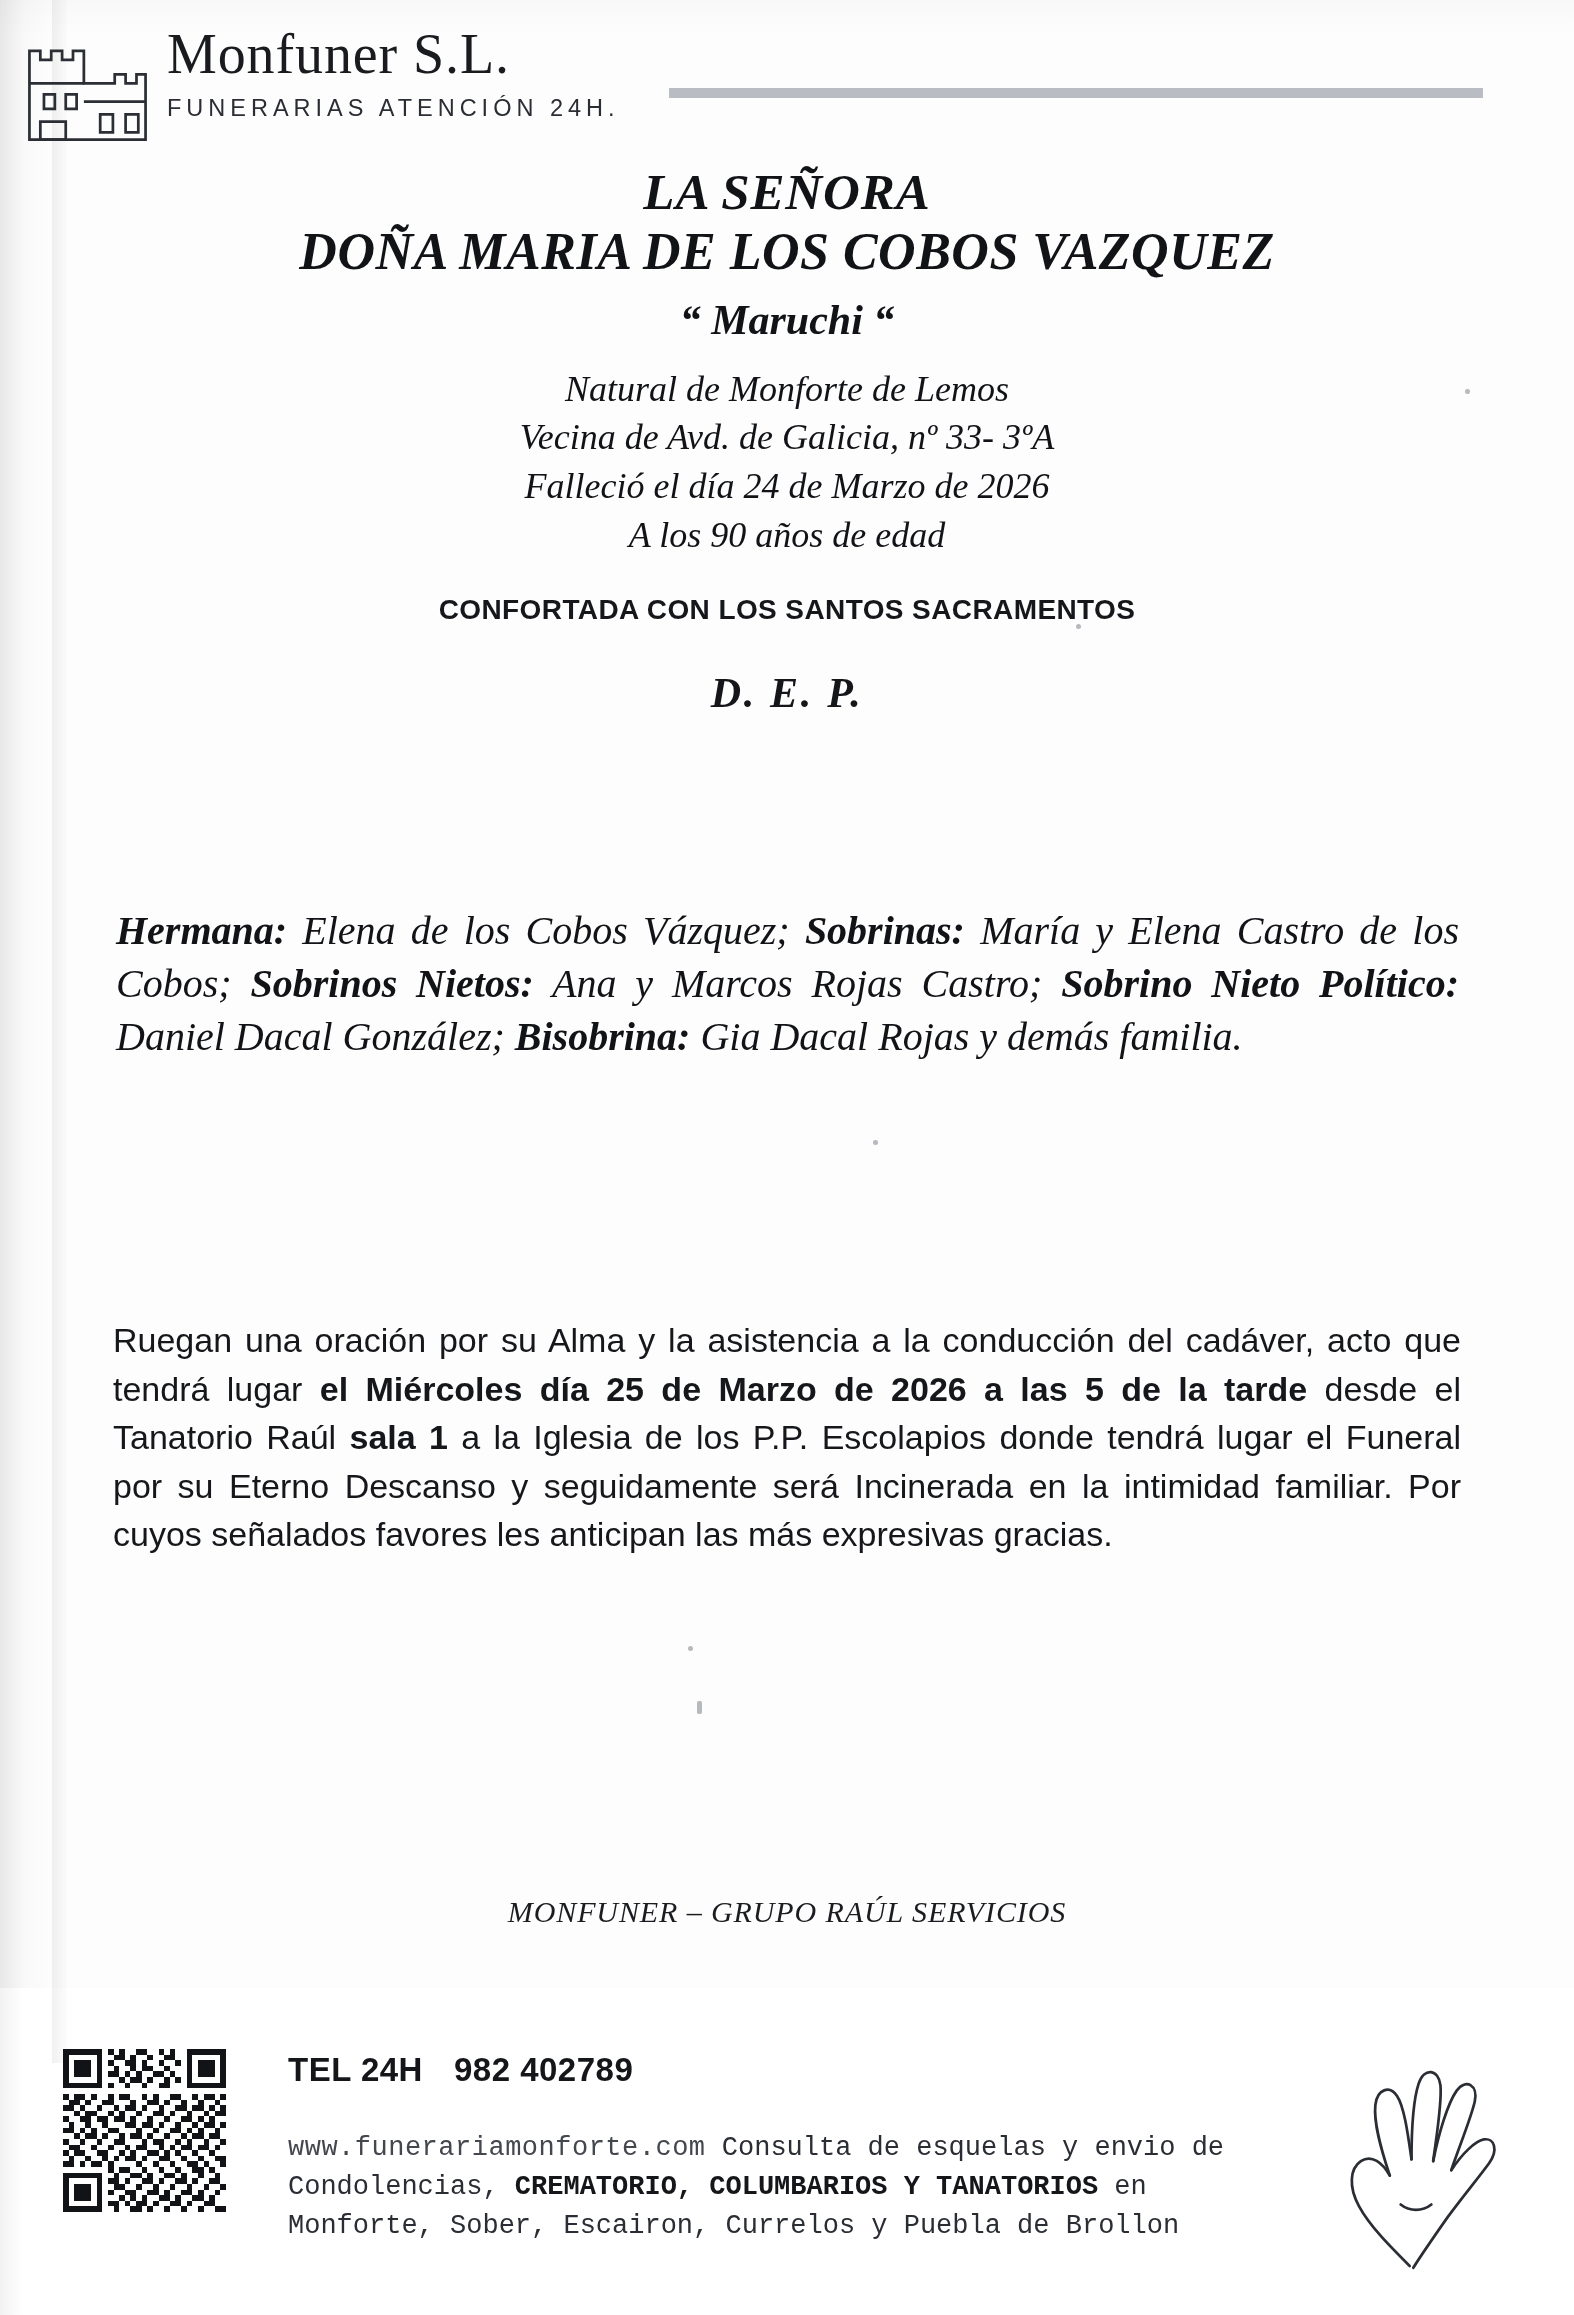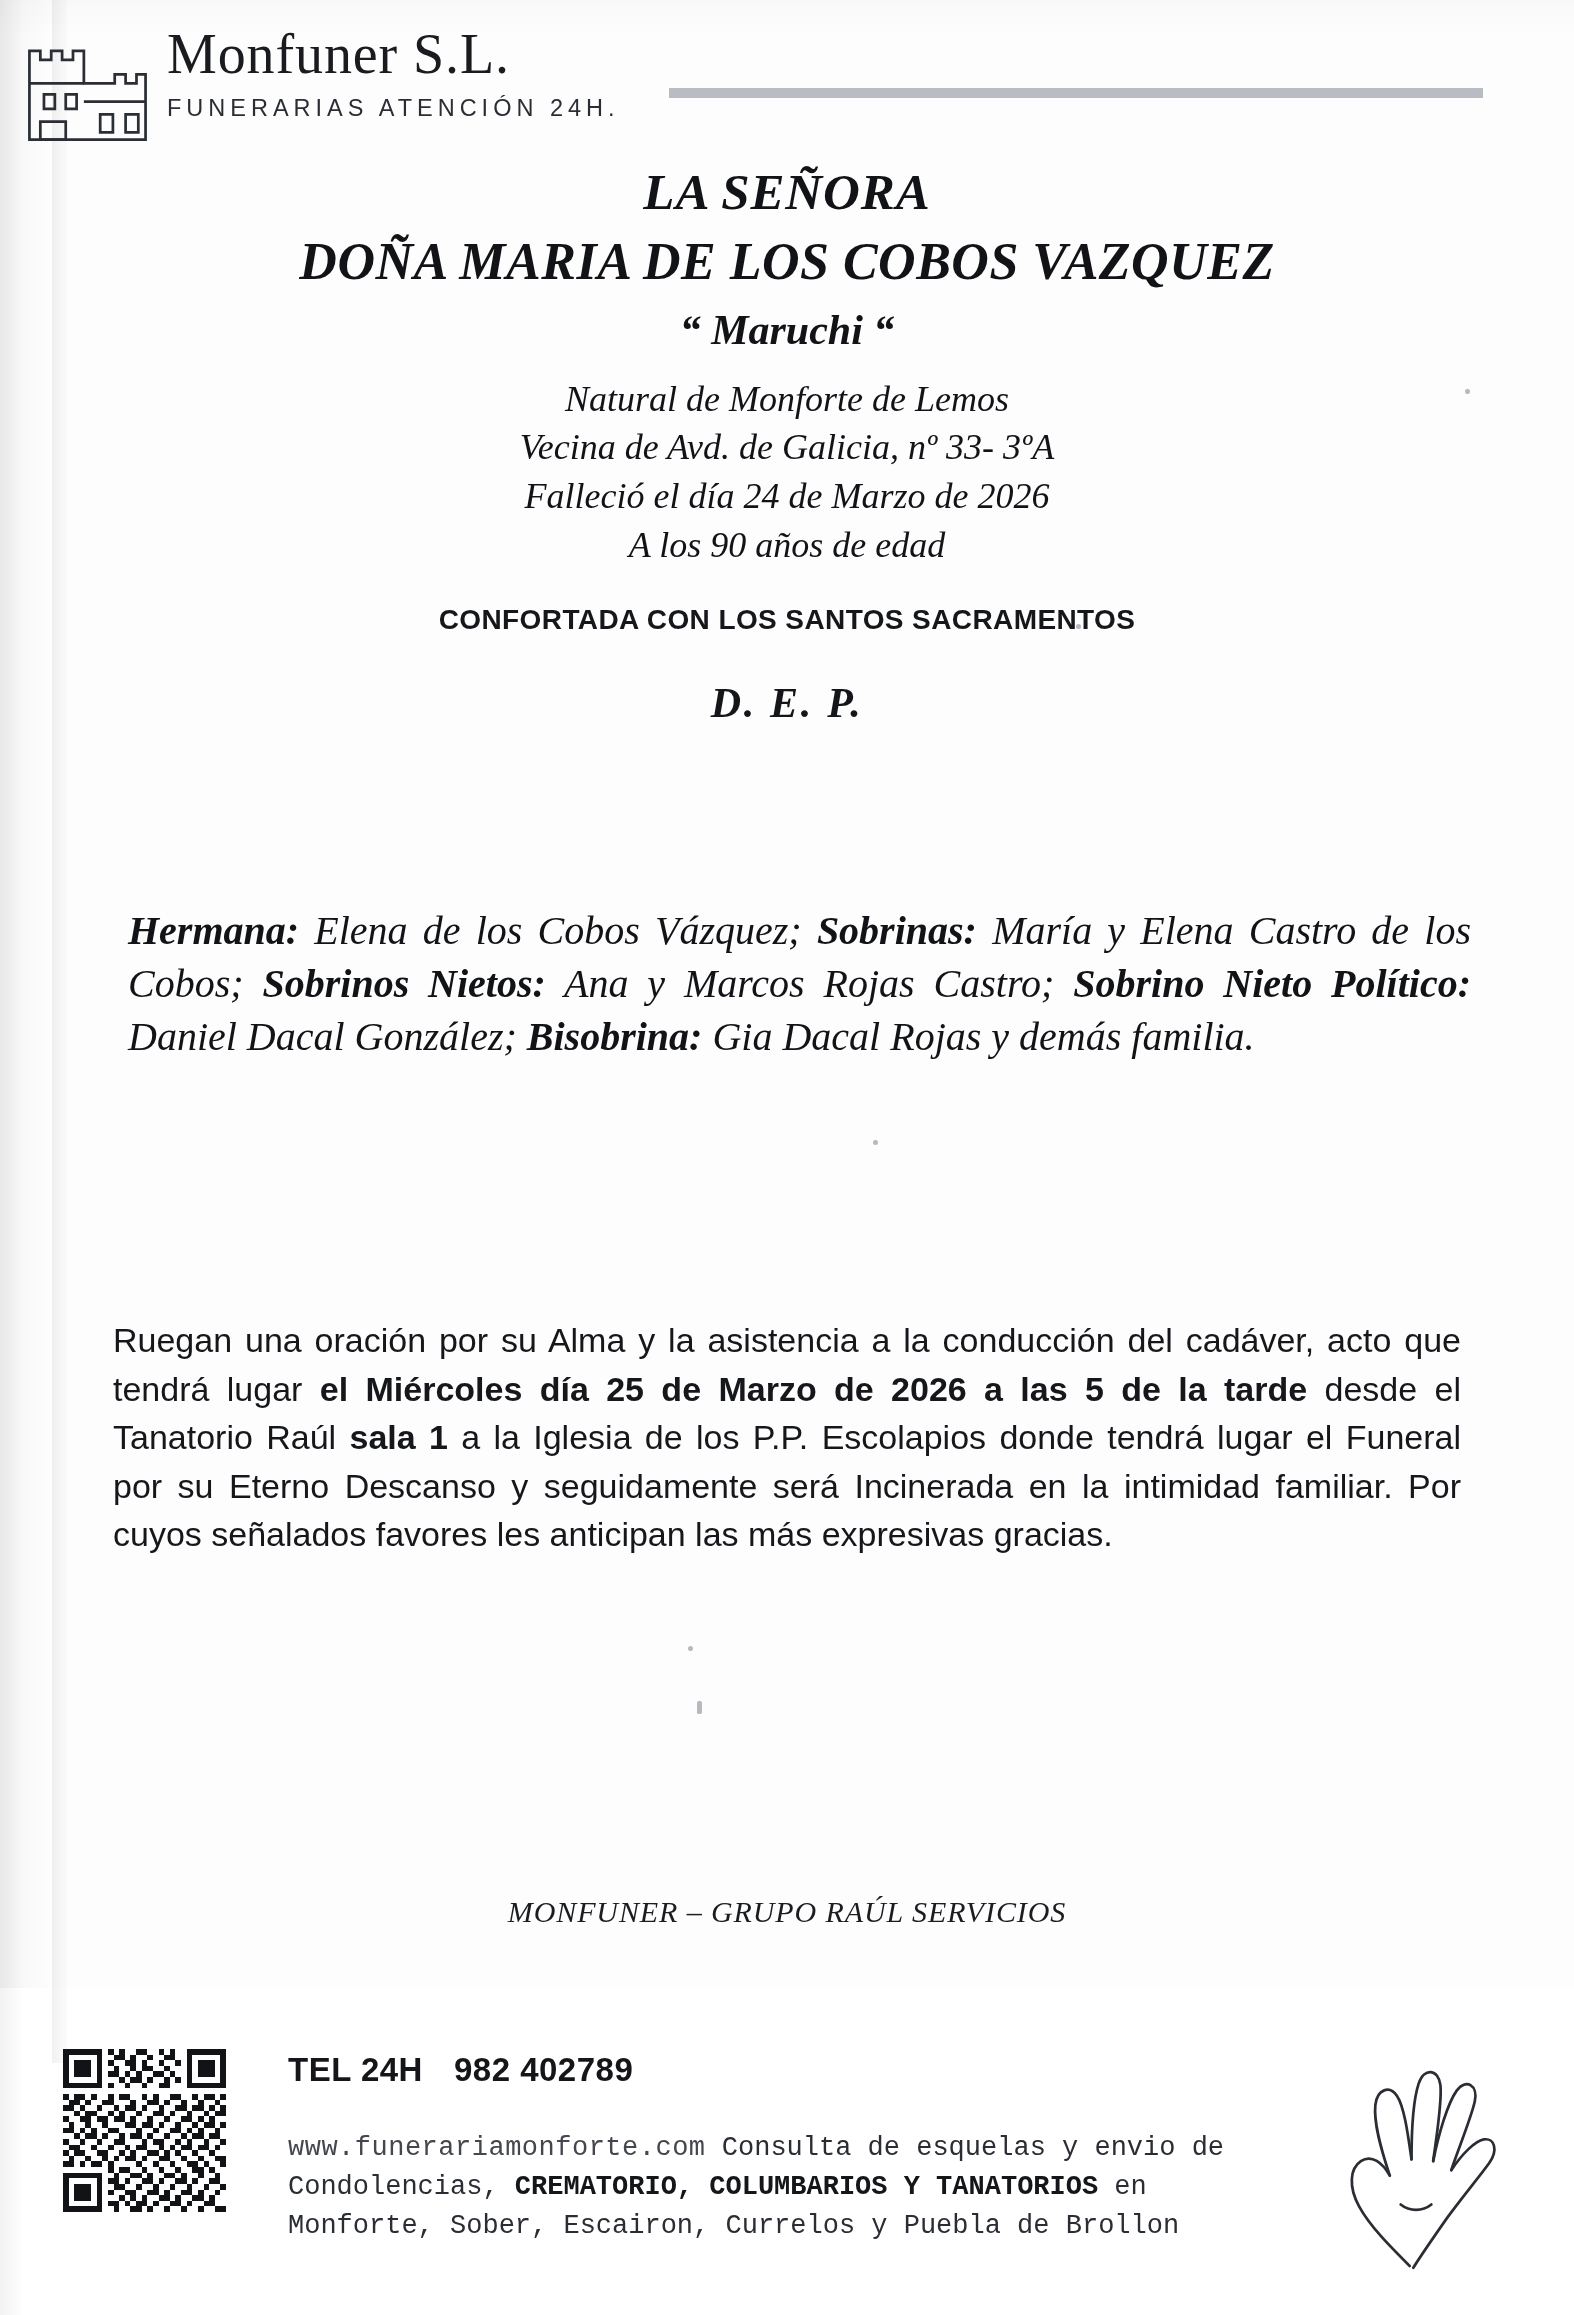--- a/index.html
+++ b/index.html
@@ -98,21 +98,21 @@
   }
   .script {
     font-family: "Liberation Serif", serif;
     font-style: italic;
     font-weight: bold;
     color: #111317;
   }
   .line-senora {
     font-size: 51px;
     letter-spacing: 0.9px;
-    margin-bottom: 11px;
+    margin-bottom: 1px;
   }
   .line-name {
     font-size: 52px;
     letter-spacing: 0.5px;
     margin-bottom: 14.5px;
   }
   .line-nick {
     font-size: 42px;
     margin-bottom: 21px;
   }
@@ -143,21 +143,20 @@
     position: absolute;
     top: 905px;
     left: 116px;
     width: 1343px;
     font-family: "Liberation Serif", serif;
     font-style: italic;
     font-size: 40px;
     line-height: 1.32;
     text-align: justify;
     color: #111317;
-    margin-left: 12px;
   }
   .family b { font-weight: bold; }
 
   
   .bodytext {
     position: absolute;
     top: 1316px;
     left: 113px;
     width: 1348px;
     font-family: "Liberation Sans", sans-serif;

